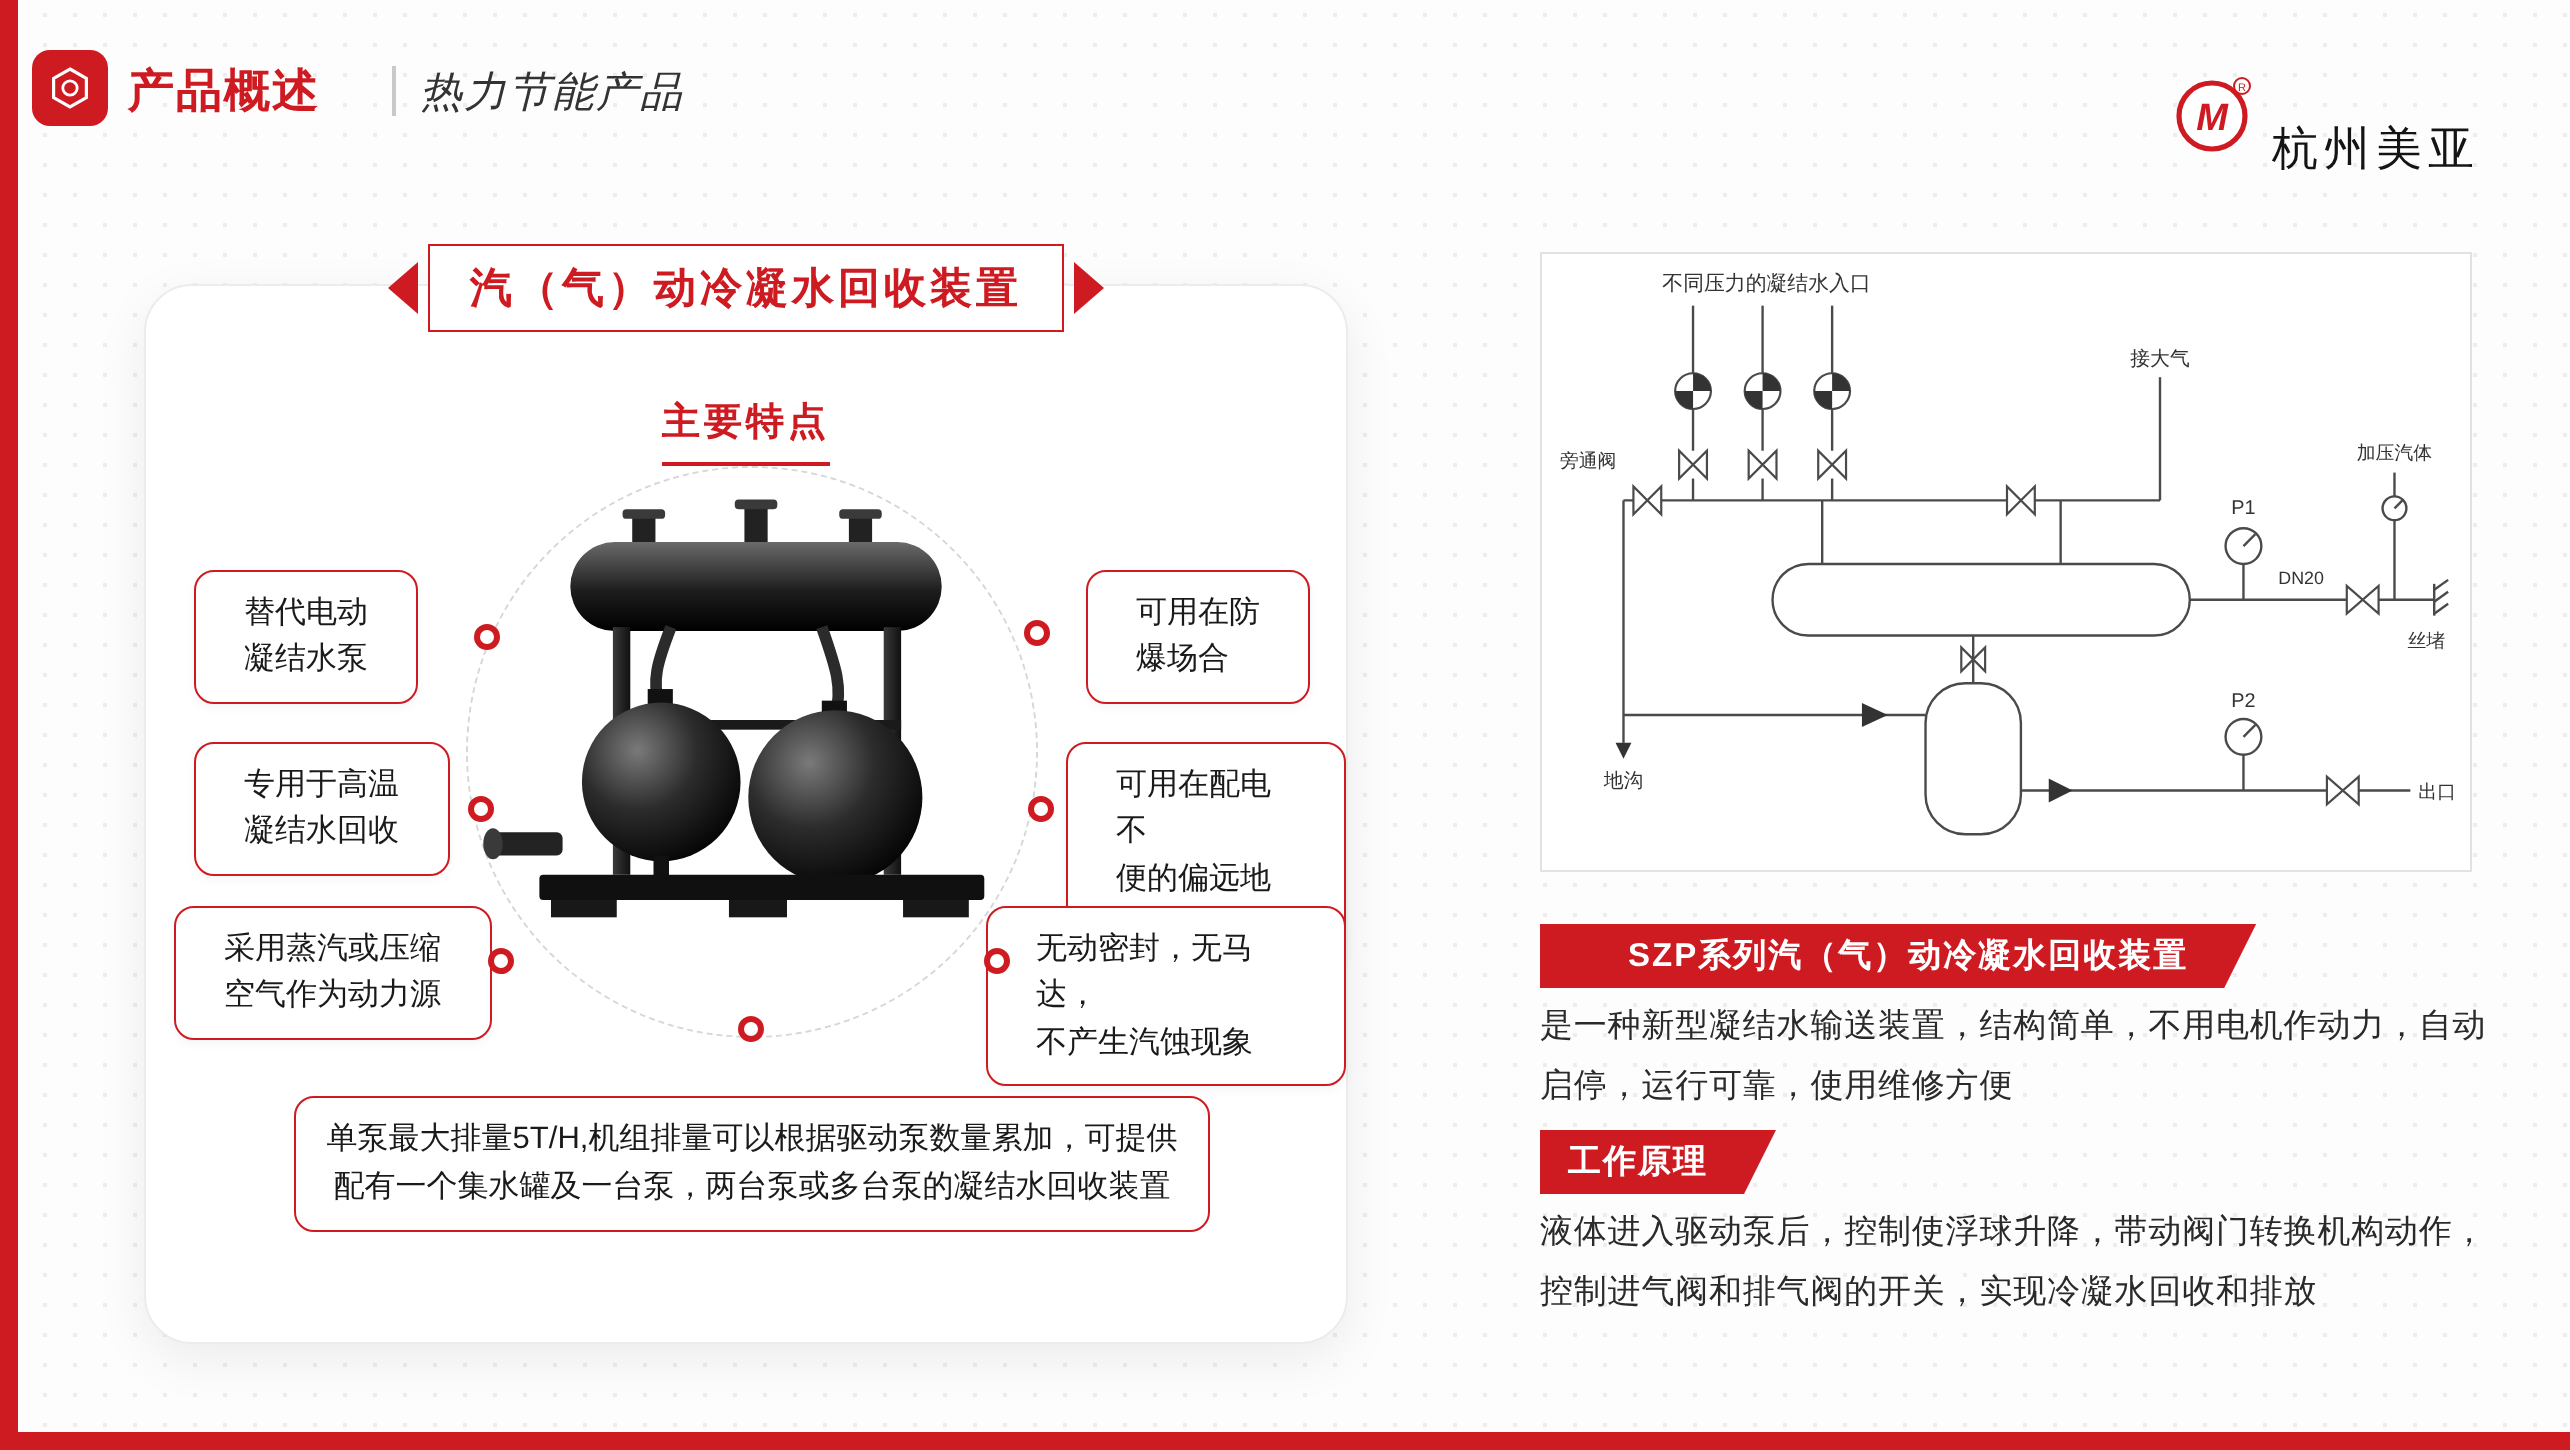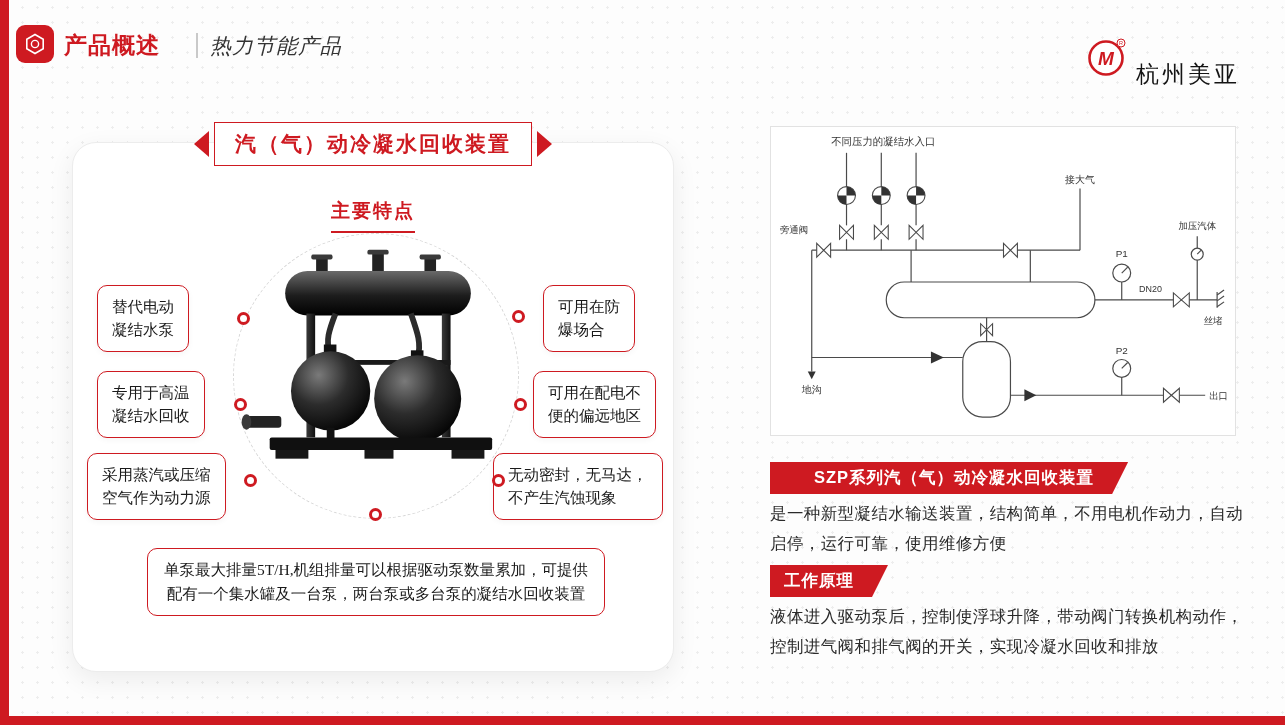--- a/index.html
+++ b/index.html
@@ -29,26 +29,26 @@
   .tri-left{border-right:15px solid var(--accent);}
   .tri-right{border-left:15px solid var(--accent);}
   .banner-box{border:1.5px solid var(--accent);background:#fff;color:var(--accent);font-size:21px;
               font-weight:700;padding:7px 20px;letter-spacing:2px;white-space:nowrap;}
   .features-heading{left:0;top:55px;width:100%;text-align:center;}
   .features-heading span{display:inline-block;color:var(--accent);font-size:19px;font-weight:700;
                          letter-spacing:2px;border-bottom:2.5px solid var(--accent);padding-bottom:7px;}
   .dash-circle{left:160px;top:90px;width:284px;height:284px;border:1.5px dashed #d7d7d7;border-radius:50%;}
   .product{left:158px;top:98px;width:295px;height:238px;}
   .feat{position:absolute;border:1.5px solid var(--accent);border-radius:10px;background:#fff;
-        padding:9px 14px;font-size:15.5px;line-height:1.5;white-space:pre-line;color:#1a1a1a;
+        padding:9px 24px;font-size:15.5px;line-height:1.5;white-space:pre-line;color:#1a1a1a;
         box-shadow:0 2px 6px rgba(0,0,0,.04);}
   .dot{position:absolute;width:7px;height:7px;border:3.5px solid var(--accent);border-radius:50%;background:#fff;}
   .note{left:74px;top:405px;width:458px;box-sizing:border-box;border:1.5px solid var(--accent);
         border-radius:10px;background:#fff;padding:9px 8px;font-size:15.5px;line-height:1.55;
-        color:#1a1a1a;text-align:center;white-space:pre-line;font-family:Liberation Serif, serif;}
+        color:#1a1a1a;text-align:center;white-space:pre-line;}
 
   
   .diagram-panel{left:770px;top:126px;width:466px;height:310px;background:#fff;border:1px solid #e2e2e2;box-sizing:border-box;}
   .schematic{width:100%;height:100%;display:block;}
   .schematic text{font-family:"Liberation Sans","DejaVu Sans",sans-serif;fill:#333;}
   .ribbon{background:var(--accent);color:#fff;font-weight:700;font-size:16.5px;padding:5px 34px 5px 14px;
           clip-path:polygon(0 0,100% 0,calc(100% - 16px) 100%,0 100%);letter-spacing:1px;white-space:nowrap;
           display:inline-block;}
   .sec-body{width:474px;font-size:16.5px;color:#2a2a2a;line-height:1.8;letter-spacing:.4px;}
 </style>

